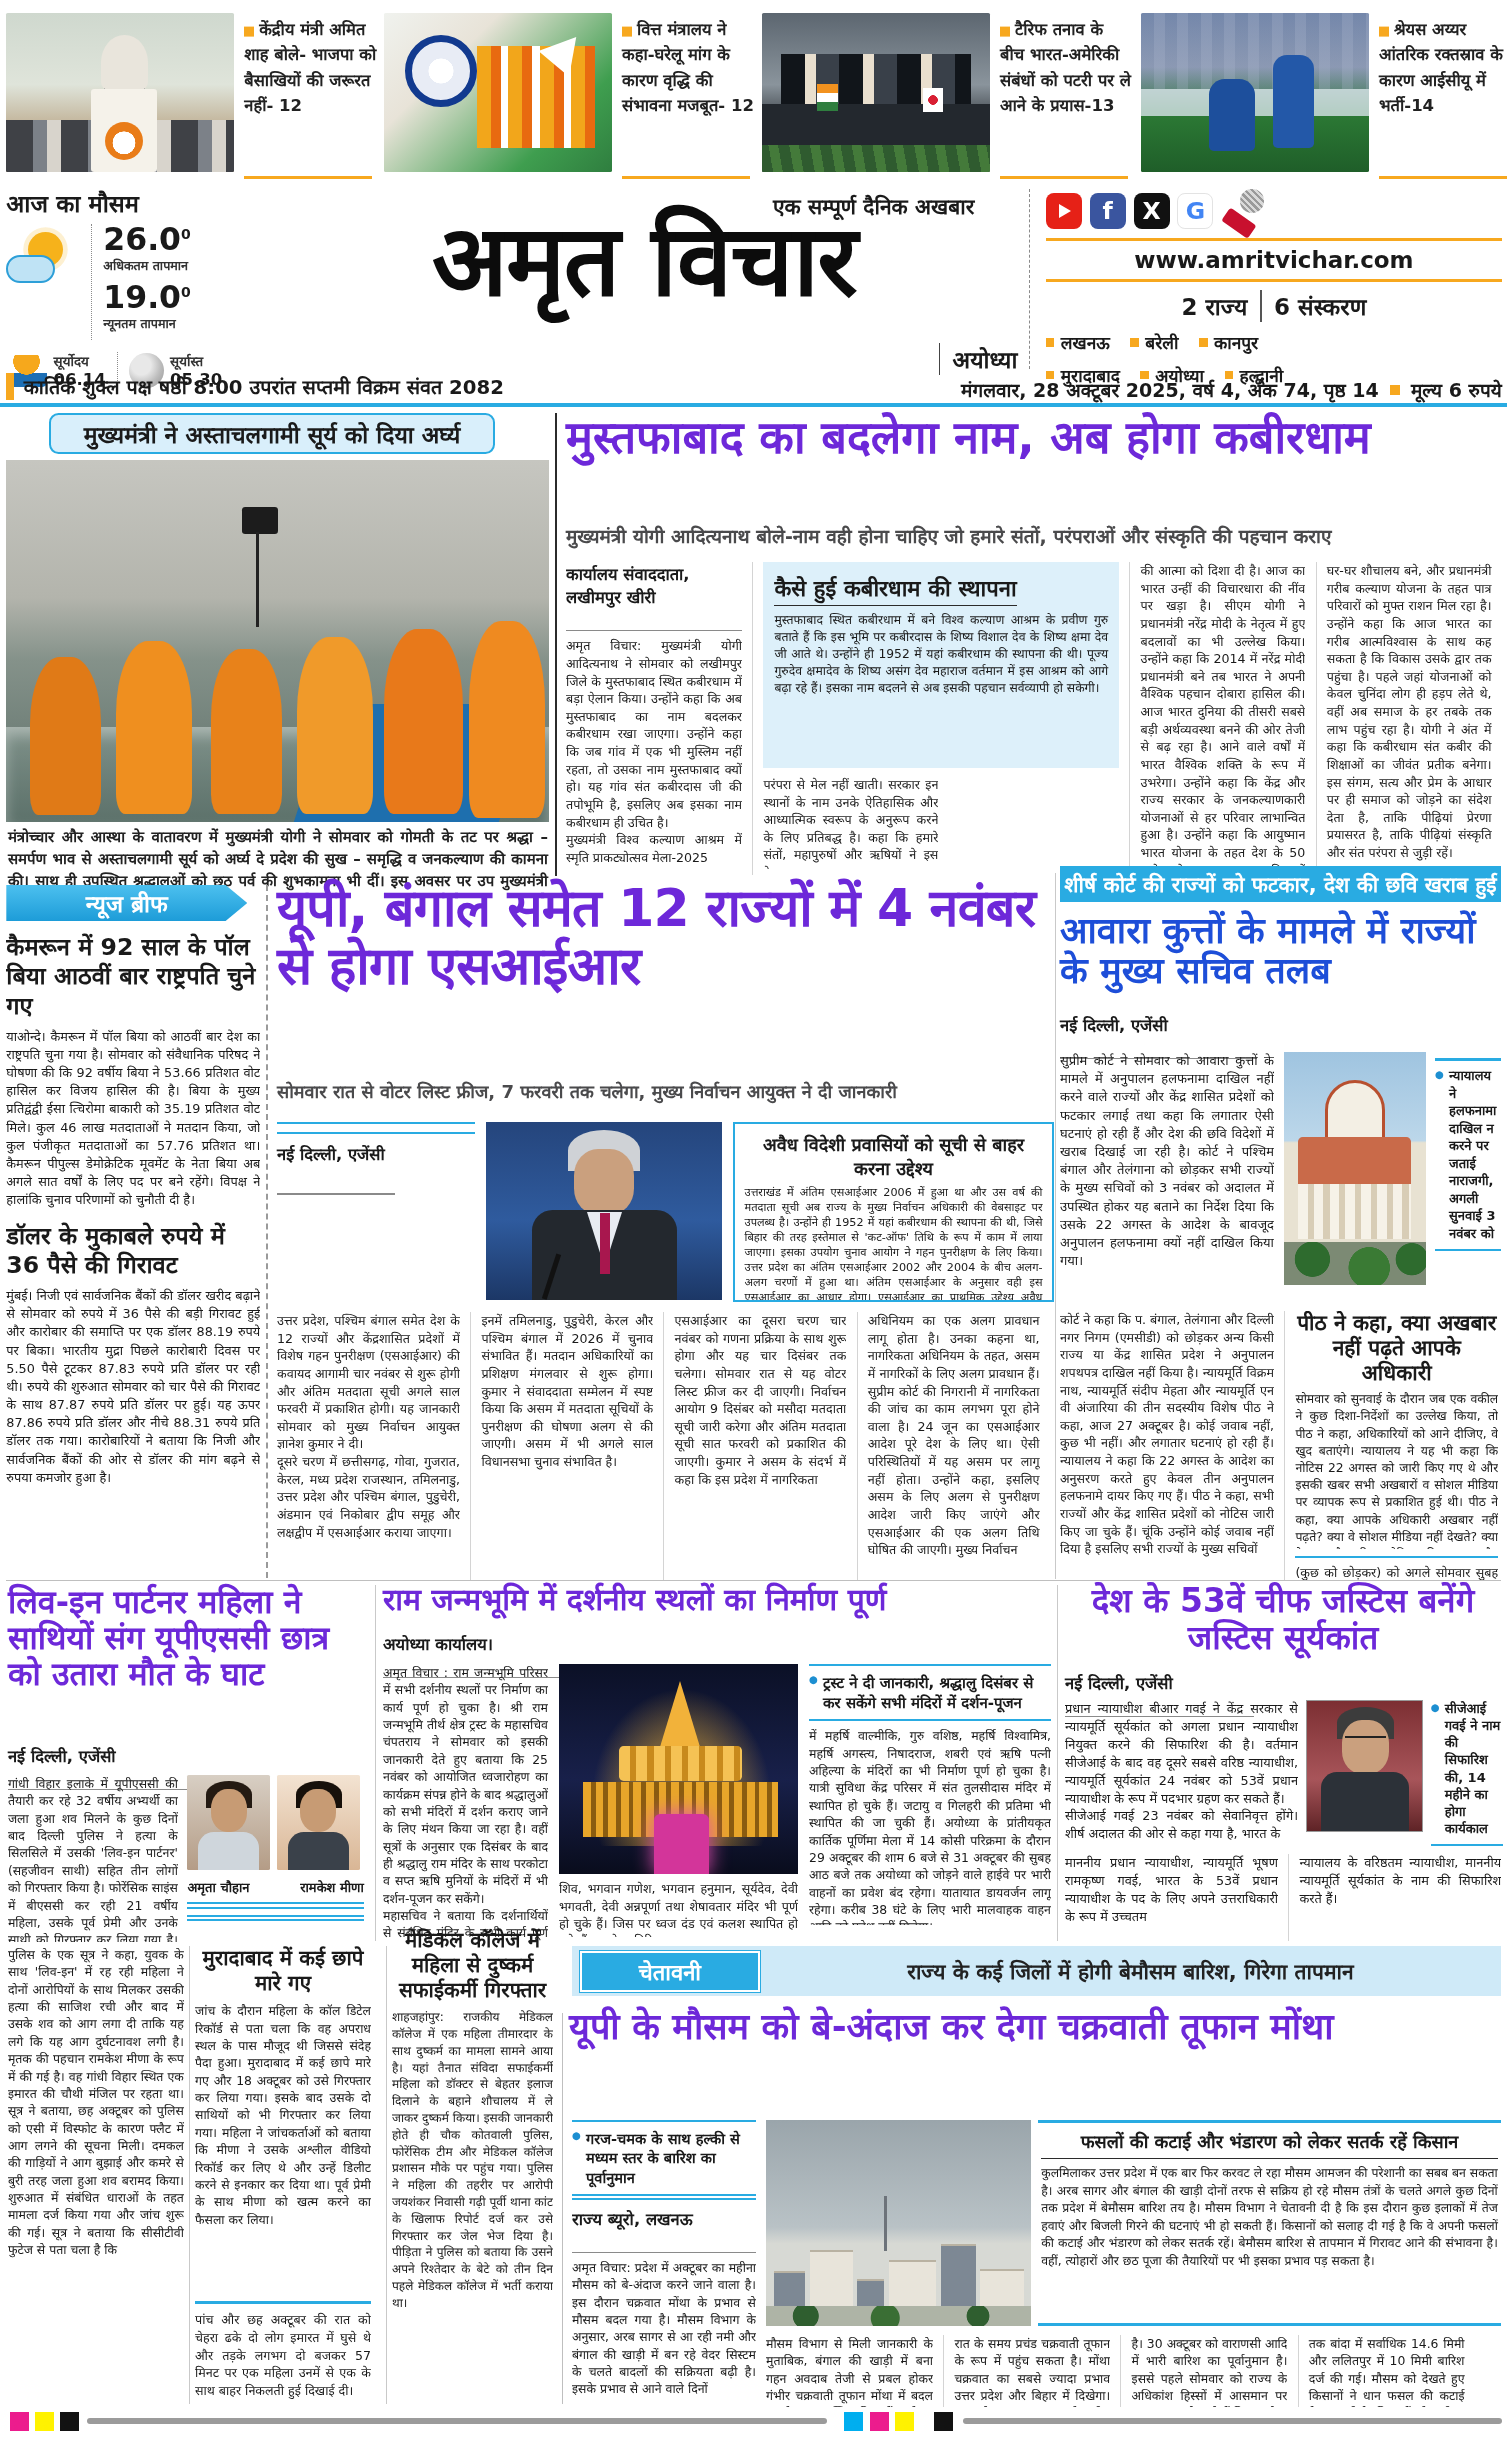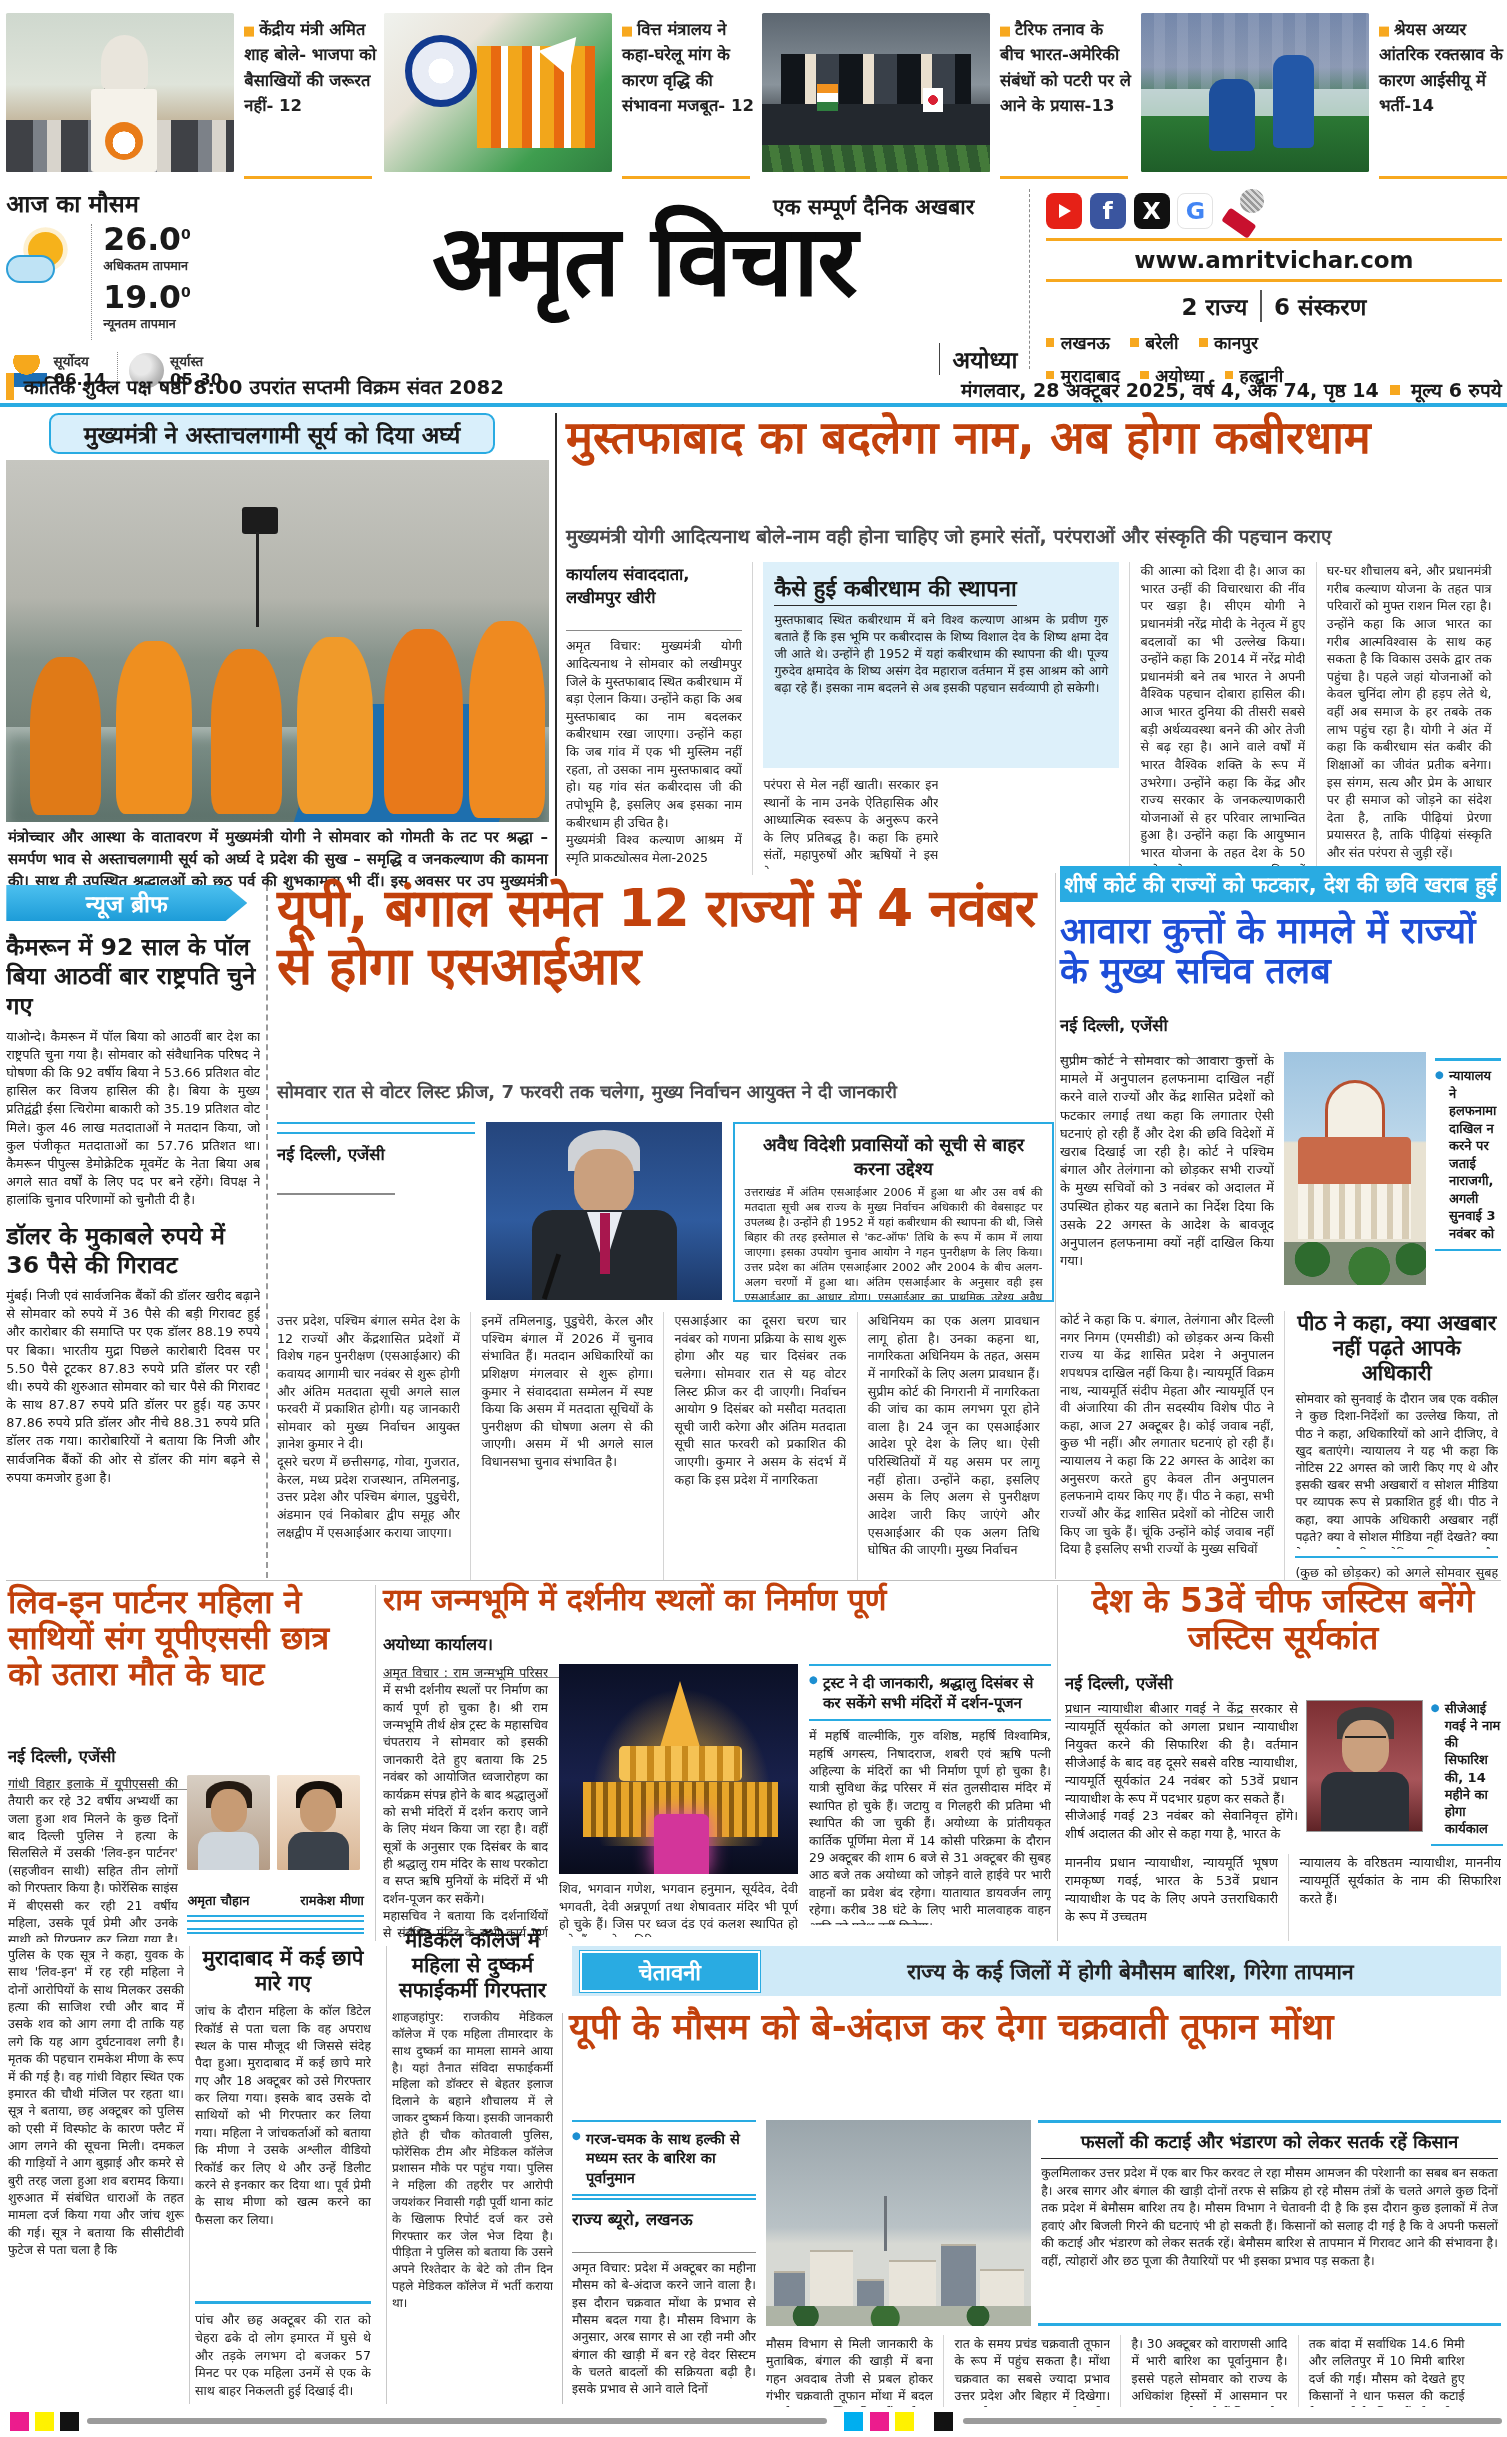--- a/index.html
+++ b/index.html
@@ -1,17 +1,17 @@
 <!DOCTYPE html>
 <html style="font-size:12.6px"><head>
 <meta charset="utf-8">
 <style>
   *{box-sizing:border-box;margin:0;padding:0}
   html,body{width:1508px;height:2438px;background:#fff;font-family:"DejaVu Sans","Liberation Sans",sans-serif;color:#1a1a1a;overflow:hidden;position:relative}
-  .hl{font-weight:700;color:#c2410c;line-height:1.12}
+  .hl{font-weight:700;color:#6d28d9;line-height:1.12}
   .body-txt{font-size:12.6px;line-height:1.4;text-align:justify;overflow:hidden;white-space:pre-line}
   .byline{font-weight:700;font-size:16.5px;border-bottom:1.6px solid #8a8a8a;padding-bottom:22px;margin-bottom:6.3px}
   .vr{position:absolute;width:0.8px;background:#c9c9c9}
   .vr-dark{position:absolute;width:1.6px;background:#2b2b2b}
   .vr-dash{position:absolute;width:0;border-left:2.4px dashed #9a9a9a}
   .sq{display:inline-block;width:10.2px;height:10.2px;background:#f7a81f;flex:0 0 auto}
   .kicker{background:#29abe2;color:#fff;font-weight:700;text-align:center}
   .bullet-item{position:relative;padding-left:14px;font-weight:700}
   .bullet-item::before{content:"●";position:absolute;left:0;top:0.8px;color:#1d8fd1;font-size:10.2px}
   .rule2{height:6.3px;border-top:2.4px solid #29abe2;border-bottom:2.4px solid #29abe2;margin:6.3px 0}
@@ -154,21 +154,21 @@
   .lv-row{position:absolute;left:7.9px;top:1775px;width:356px;height:167px;display:flex;gap:9.5px}
   .lv-row .txt{width:170px;overflow:hidden}
   .lv-right{flex:1}
   .lv-photos{display:flex;gap:6.3px}
   .portrait{width:83px;height:95px;position:relative;overflow:hidden;border-radius:1.6px}
   .pt-f{background:linear-gradient(180deg,#d8cfc4,#b49c86)}
   .pt-m{background:linear-gradient(180deg,#f3e3d2,#d9b695)}
   .portrait .head{position:absolute;left:23.6px;top:14px;width:36px;height:43px;border-radius:45%;background:#c79b74}
   .portrait .hairf{position:absolute;left:19px;top:6.3px;width:46px;height:27px;border-radius:50% 50% 0 0;background:#241a12}
   .portrait .sh{position:absolute;left:11px;top:57px;width:61px;height:38px;border-radius:15.8px 15.8px 0 0;background:#6c7d8c}
-  .pt-names{display:flex;justify-content:space-between;font-size:13px;font-weight:600;margin-top:21px}
+  .pt-names{display:flex;justify-content:space-between;font-size:13px;font-weight:600;margin-top:8px}
   .lv-bullets .bullet-item{font-size:13.8px;line-height:1.3;margin-bottom:6.3px}
   .ram-hl{position:absolute;left:383px;top:1583px;width:668px;font-size:30px;white-space:nowrap}
   .ram-by{position:absolute;left:383px;top:1632px;width:189px}
   .ram-row{position:absolute;left:383px;top:1664px;width:668px;height:277px;display:flex;gap:11px}
   .ram-row .txt{width:165px;overflow:hidden}
   .ram-mid{width:239px}
   .temple{width:239px;height:210px;position:relative;overflow:hidden;background:linear-gradient(180deg,#0b1026 0%,#18204a 55%,#090c1c 100%)}
   .temple .glow{position:absolute;left:31.5px;top:23.6px;width:181px;height:158px;background:radial-gradient(ellipse at 50% 70%,#f8b93466 0 40%,transparent 70%)}
   .temple .spire{position:absolute;left:101px;top:17.3px;width:0;height:0;border-left:20.5px solid transparent;border-right:20.5px solid transparent;border-bottom:66px solid #f2b23a}
   .temple .tier{position:absolute;left:60px;top:82px;width:123px;height:35px;background:repeating-linear-gradient(90deg,#f5c254 0 11px,#c88a1c 11px 17.3px);border-radius:4.7px}

